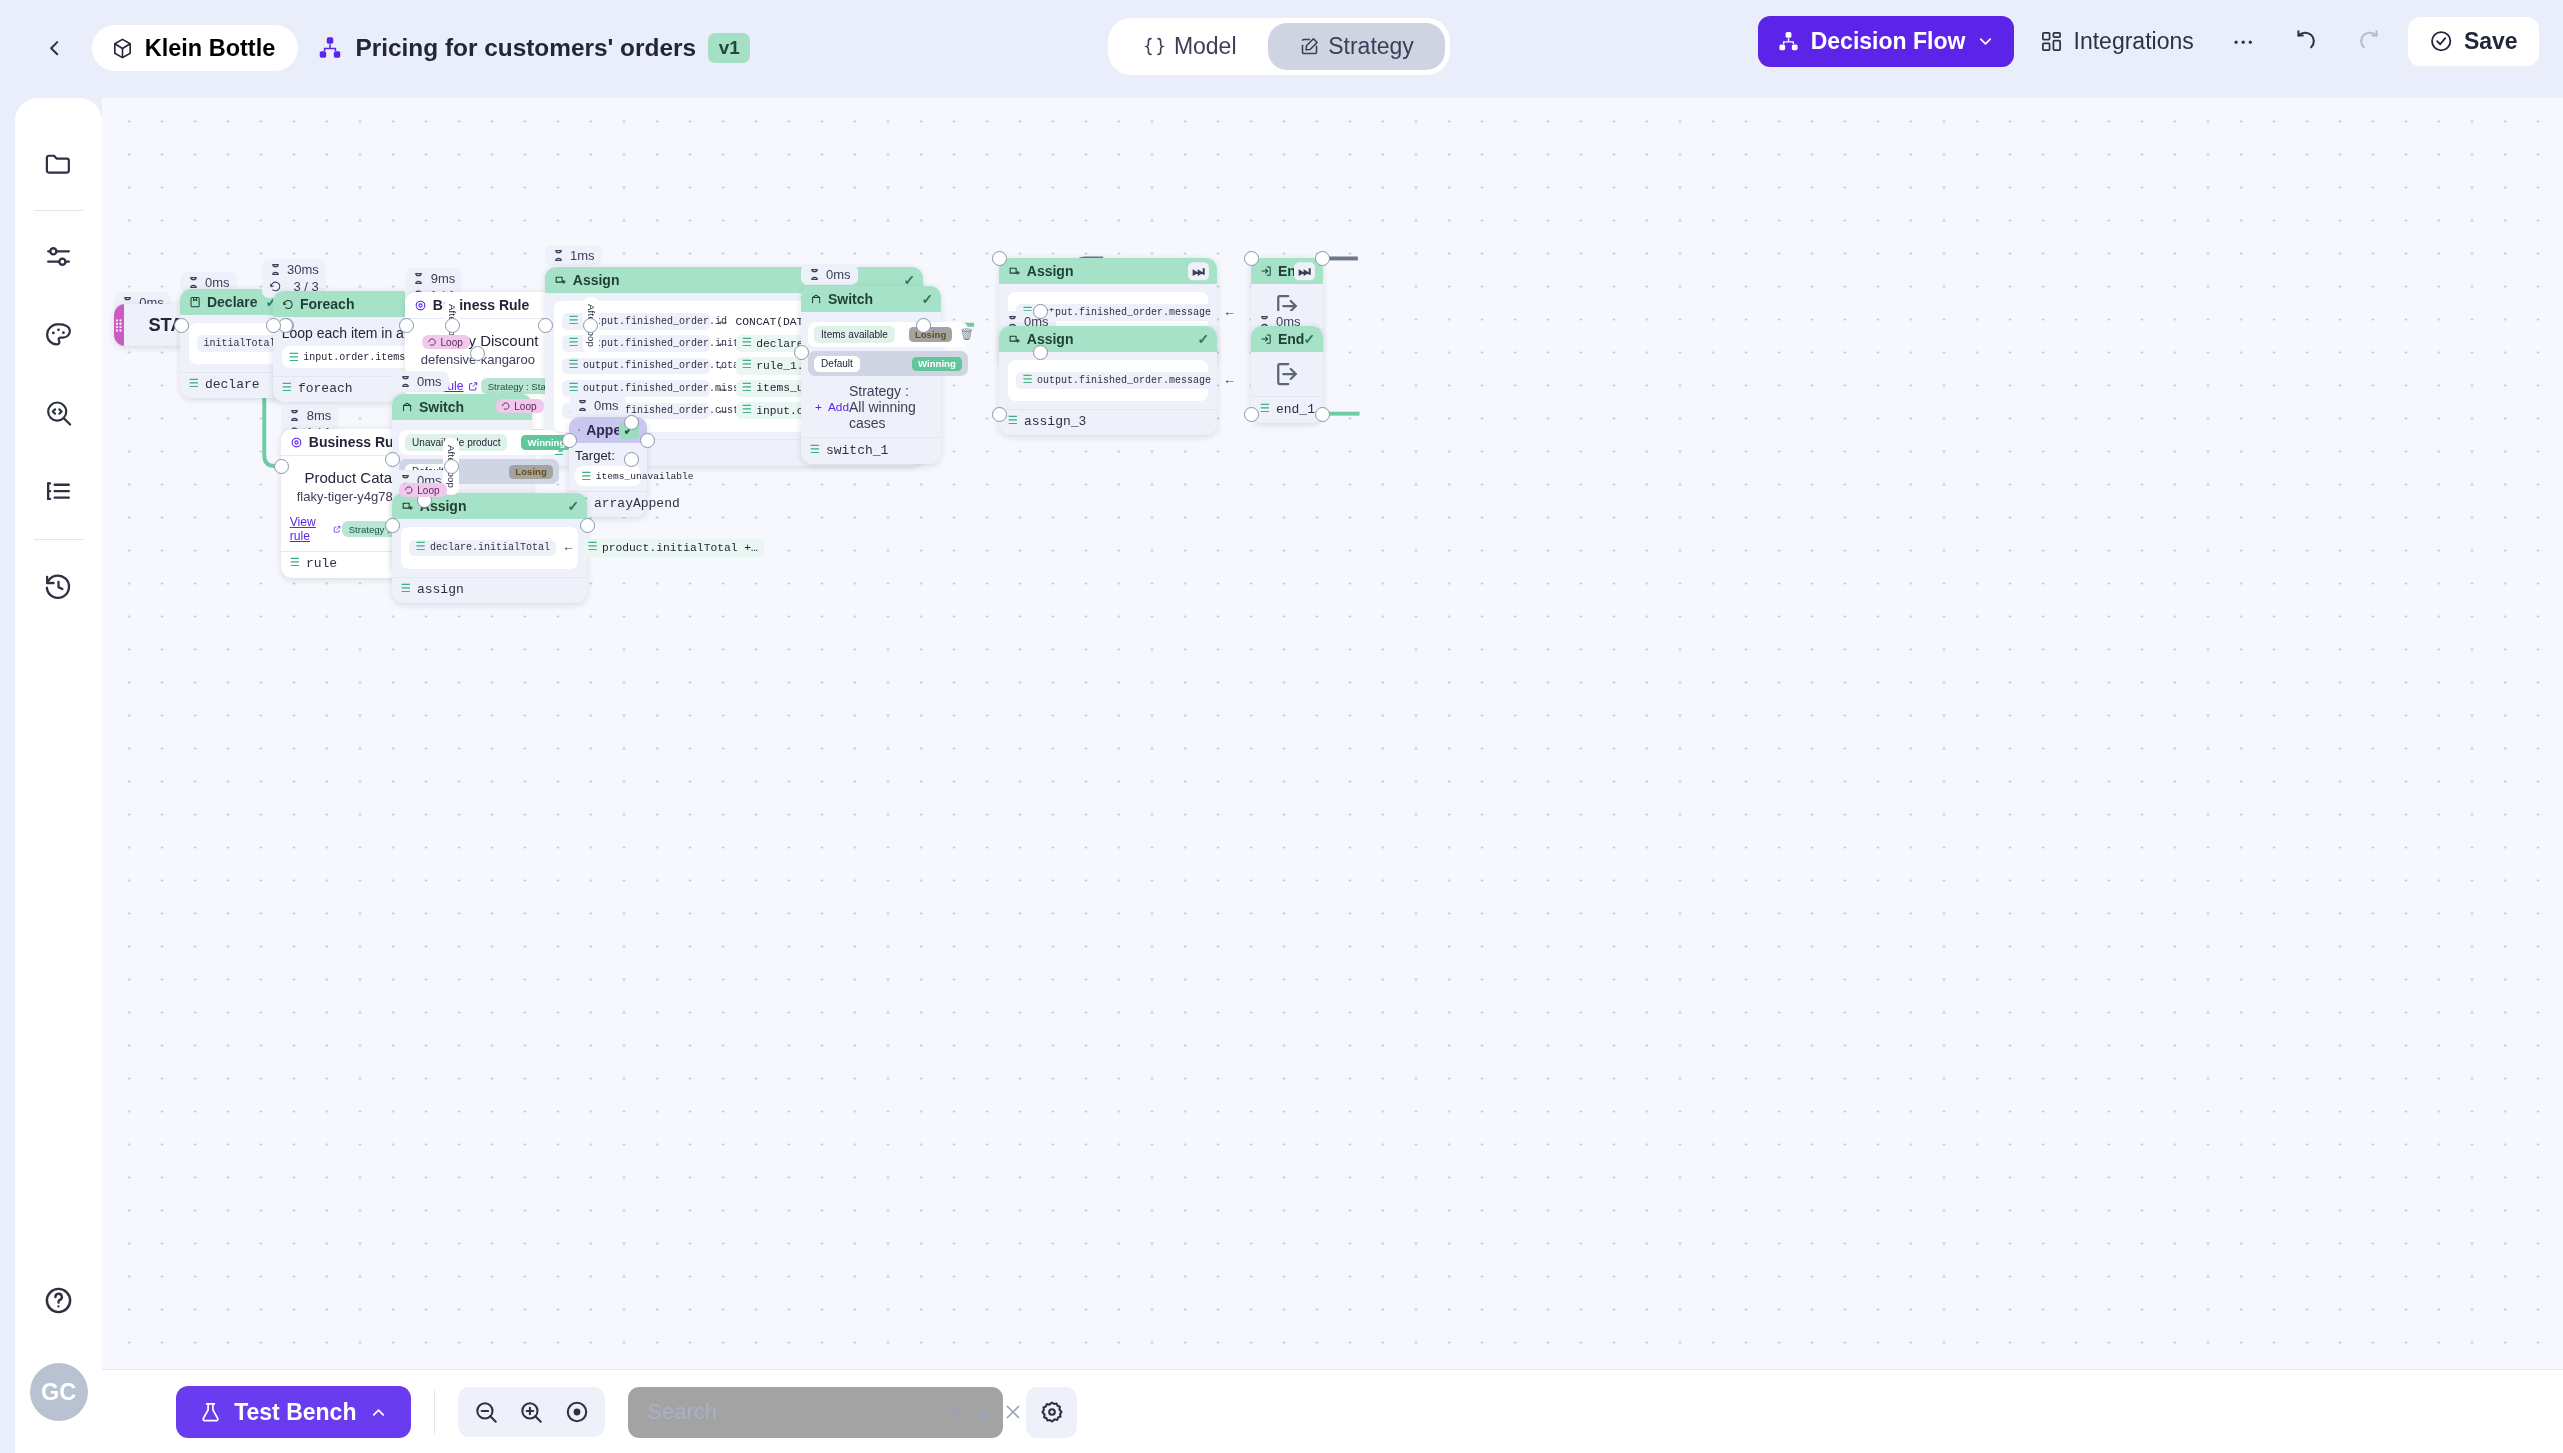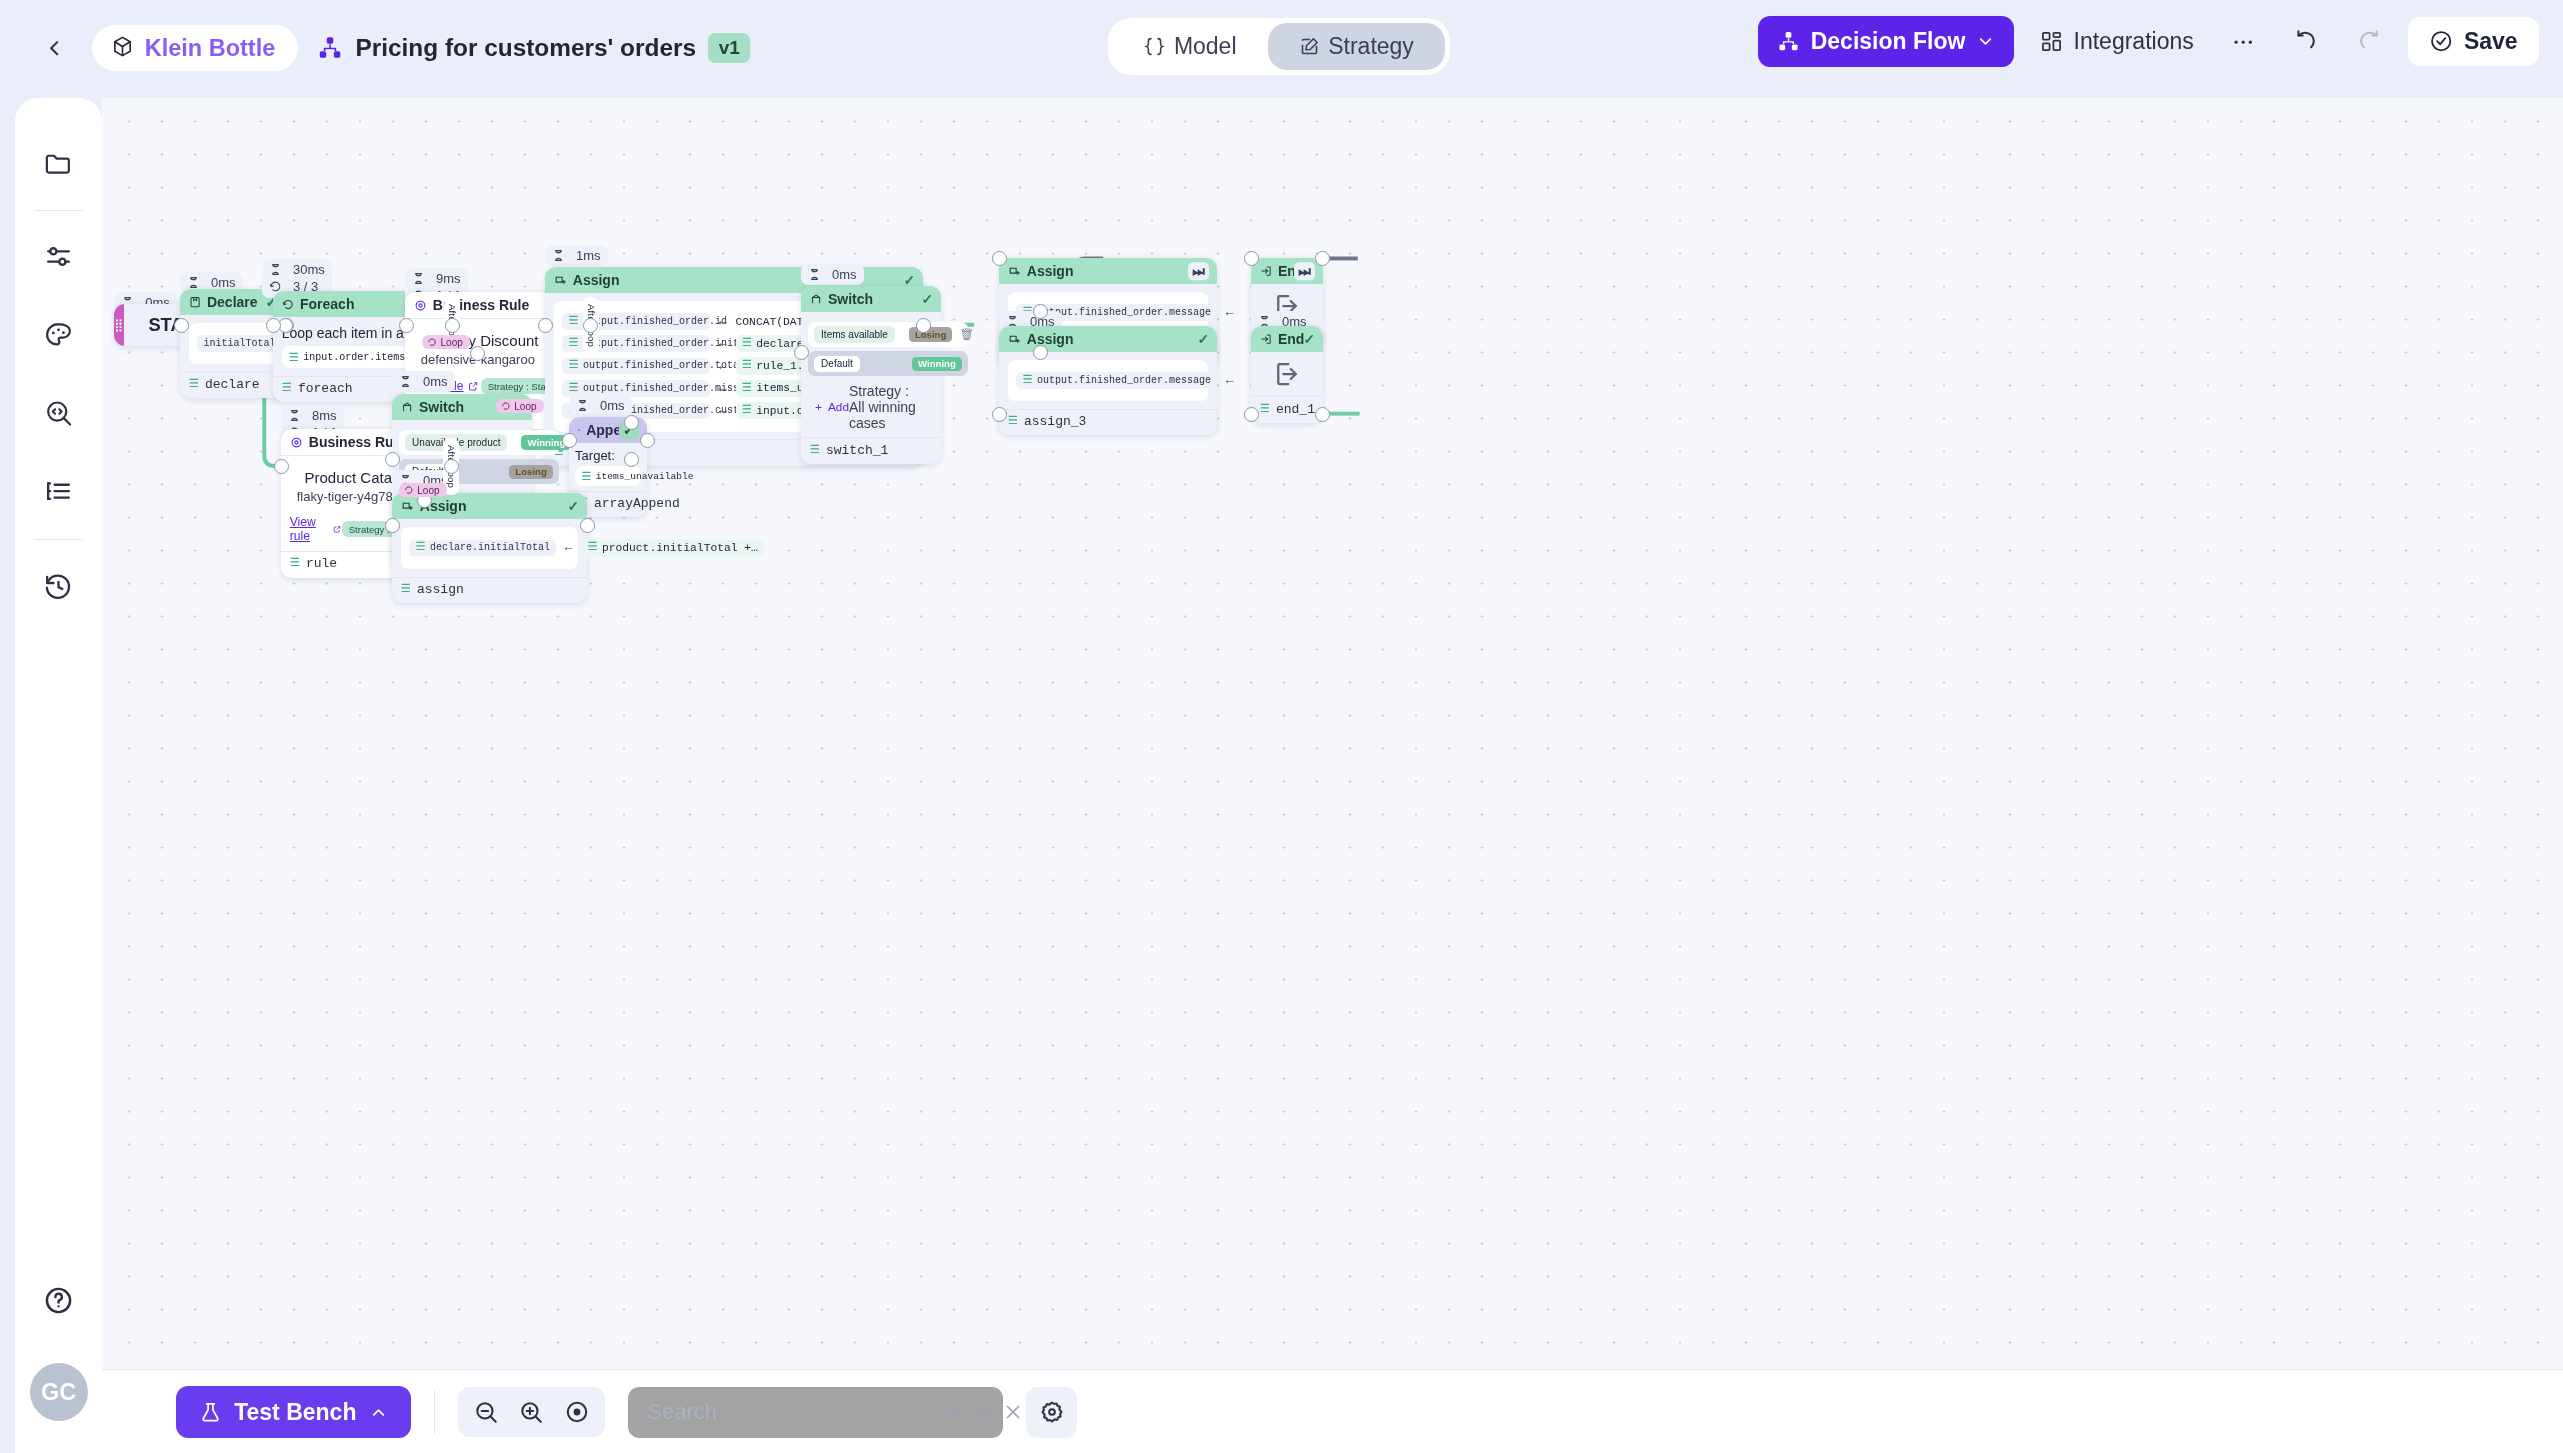--- a/index.html
+++ b/index.html
@@ -16,24 +16,24 @@
   .topbar {
     position: absolute; top: 0; left: 0; right: 0; height: 96px;
     display: flex; align-items: center; background: #eaeefb;
   }
   .back-btn {
     width: 52px; height: 52px; margin-left: 28px;
     display: flex; align-items: center; justify-content: center;
     cursor: pointer; color: #2d3142;
   }
   .proj-pill {
-    display: flex; gap: 10.5px;
+    display: flex; align-items: center; gap: 10.5px;
     background: #ffffff; border-radius: 24.4px;
     padding: 9.6px 23px 9.6px 19px; margin-left: 12.2px;
-    font-size: 23.5px; font-weight: 600; color: #8b5cf6;
+    font-size: 23.5px; font-weight: 600; color: #000000;
     cursor: pointer; white-space: nowrap;
   }
   .flow-title-wrap {
     display: flex; align-items: center; gap: 12.2px; margin-left: 19px;
     white-space: nowrap;
   }
   .flow-title { font-size: 24.4px; font-weight: 600; color: #23263a; }
   .version-badge {
     background: #a5e0c6; color: #1d4b38; border-radius: 7px;
     padding: 4.4px 10.5px; font-size: 19px; font-weight: 600;
@@ -183,21 +183,21 @@
     font-size: 18.3px; font-weight: 700; color: #23263a;
   }
 
   
   .metric {
     position: absolute; background: #eef1f9; border-radius: 7px;
     padding: 2.6px 7px; font-size: 13px; color: #3a3f57;
     display: flex; flex-direction: column; gap: 0.9px; line-height: 1.25;
     white-space: nowrap;
   }
-  .metric span { display: flex; align-items: center; gap: 11px; }
+  .metric span { display: flex; align-items: center; gap: 5px; justify-content: space-between; }
 
   
   .port {
     position: absolute; width: 15px; height: 15px; border-radius: 50%;
     background: #fff; border: 1.9px solid #8a94ab; z-index: 5;
   }
 
   
   .case-row {
     display: flex; align-items: center; border-radius: 7px;

